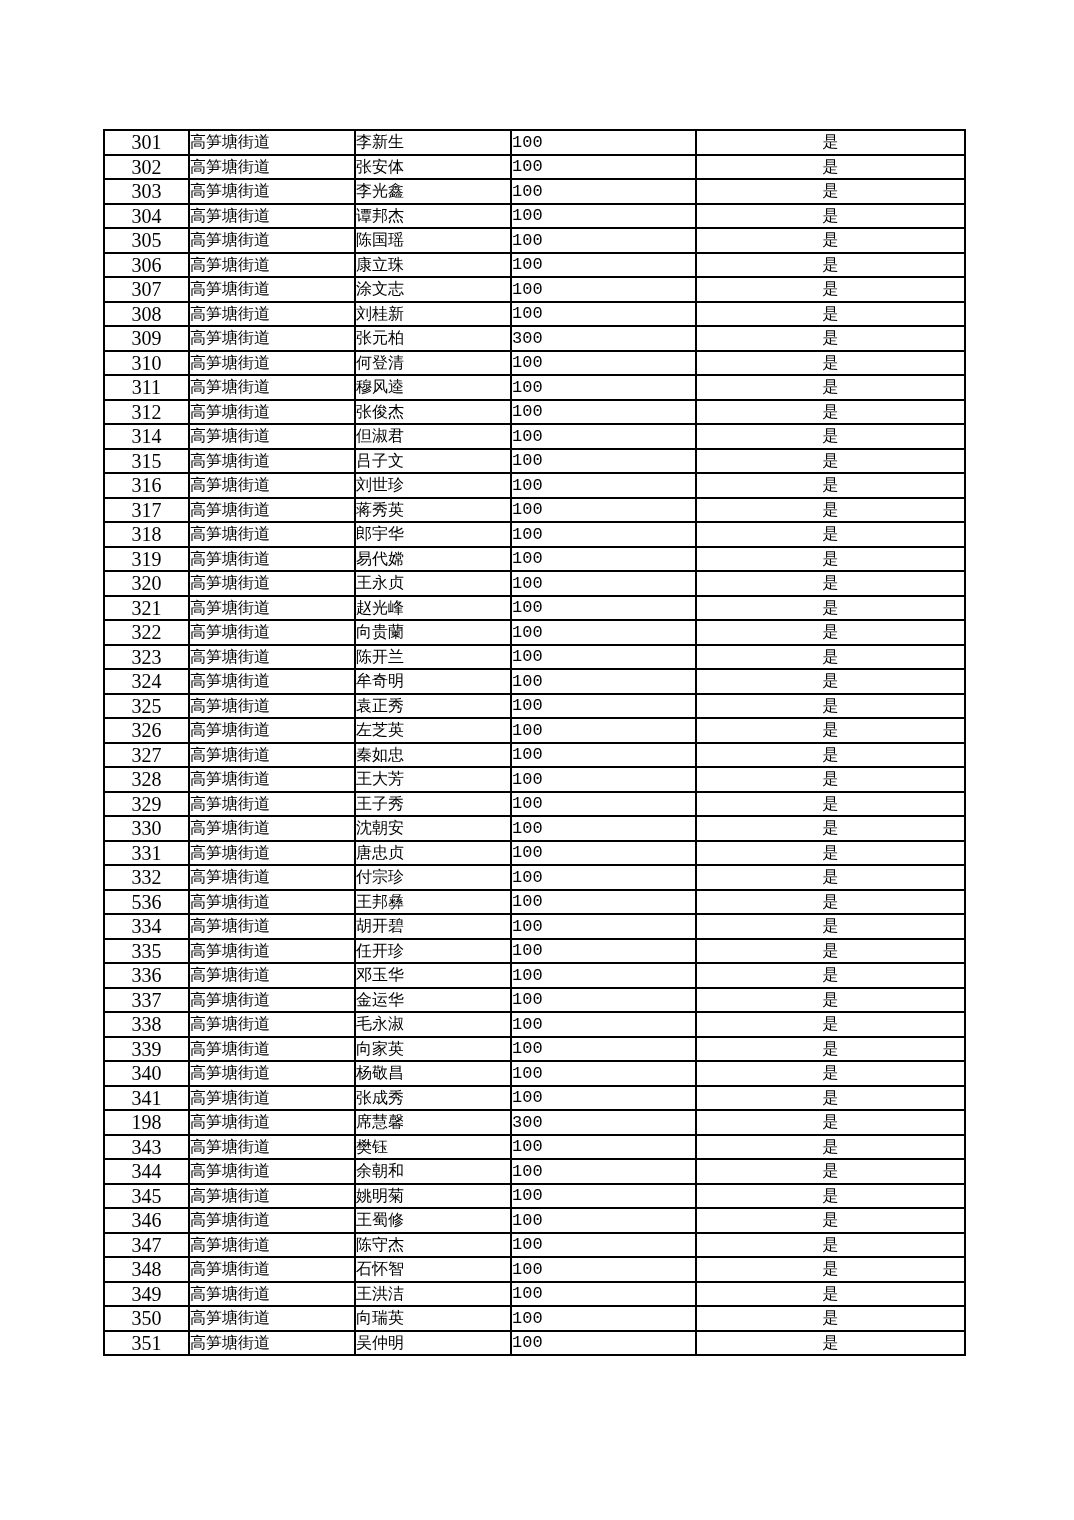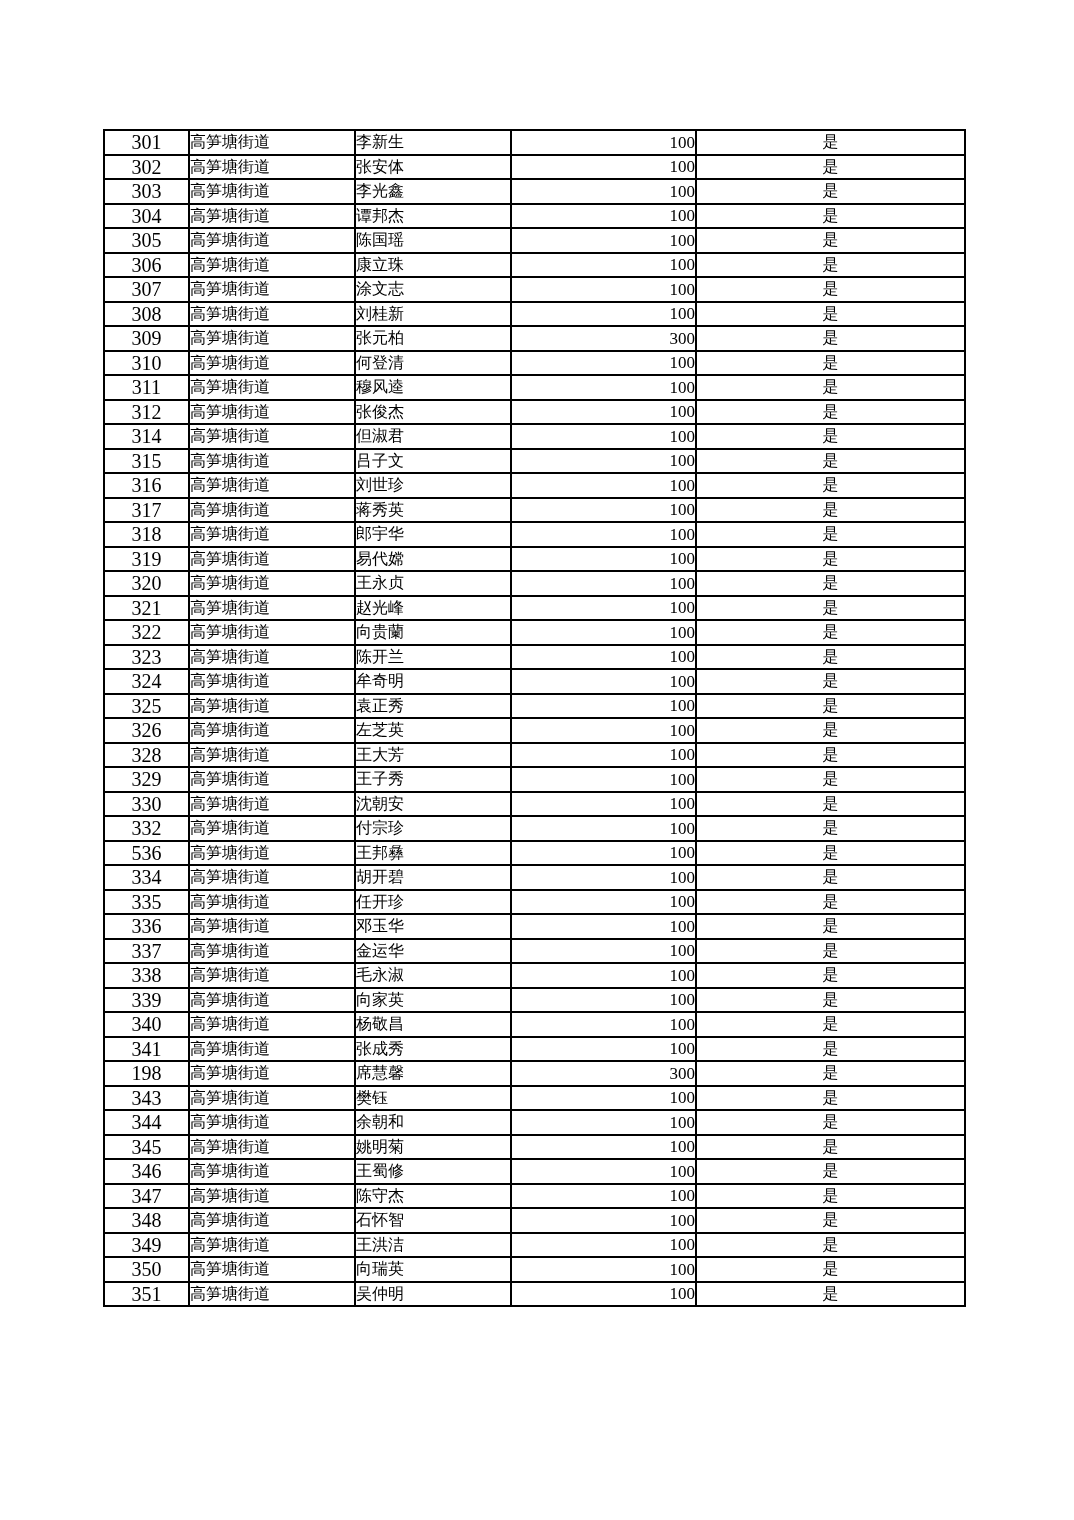--- a/index.html
+++ b/index.html
@@ -44,23 +44,23 @@
     font-family: "Liberation Serif", "DejaVu Serif", serif;
     font-size: 20px;
   }
   td.c-street, td.c-name {
     text-align: left;
     padding-left: 4px;
     font-family: "Liberation Serif", "DejaVu Serif", serif;
     font-size: 16px;
   }
   td.c-amount {
-    text-align: right;
+    text-align: left;
     padding-left: 3px;
-    font-family: Liberation Serif, serif;
+    font-family: Liberation Mono, monospace;
     font-size: 17px;
   }
   td.c-confirm {
     text-align: center;
     font-family: "Liberation Serif", "DejaVu Serif", serif;
     font-size: 16px;
   }
 </style>
 </head>
 <body>
@@ -244,37 +244,51 @@
           <td class="c-confirm">是</td>
         </tr>
         <tr>
           <td class="c-no">326</td>
           <td class="c-street">高笋塘街道</td>
           <td class="c-name">左芝英</td>
           <td class="c-amount">100</td>
           <td class="c-confirm">是</td>
         </tr>
         <tr>
+          <td class="c-no">327</td>
+          <td class="c-street">高笋塘街道</td>
+          <td class="c-name">秦如忠</td>
+          <td class="c-amount">100</td>
+          <td class="c-confirm">是</td>
+        </tr>
+        <tr>
           <td class="c-no">328</td>
           <td class="c-street">高笋塘街道</td>
           <td class="c-name">王大芳</td>
           <td class="c-amount">100</td>
           <td class="c-confirm">是</td>
         </tr>
         <tr>
           <td class="c-no">329</td>
           <td class="c-street">高笋塘街道</td>
           <td class="c-name">王子秀</td>
           <td class="c-amount">100</td>
           <td class="c-confirm">是</td>
         </tr>
         <tr>
           <td class="c-no">330</td>
           <td class="c-street">高笋塘街道</td>
           <td class="c-name">沈朝安</td>
+          <td class="c-amount">100</td>
+          <td class="c-confirm">是</td>
+        </tr>
+        <tr>
+          <td class="c-no">331</td>
+          <td class="c-street">高笋塘街道</td>
+          <td class="c-name">唐忠贞</td>
           <td class="c-amount">100</td>
           <td class="c-confirm">是</td>
         </tr>
         <tr>
           <td class="c-no">332</td>
           <td class="c-street">高笋塘街道</td>
           <td class="c-name">付宗珍</td>
           <td class="c-amount">100</td>
           <td class="c-confirm">是</td>
         </tr>

